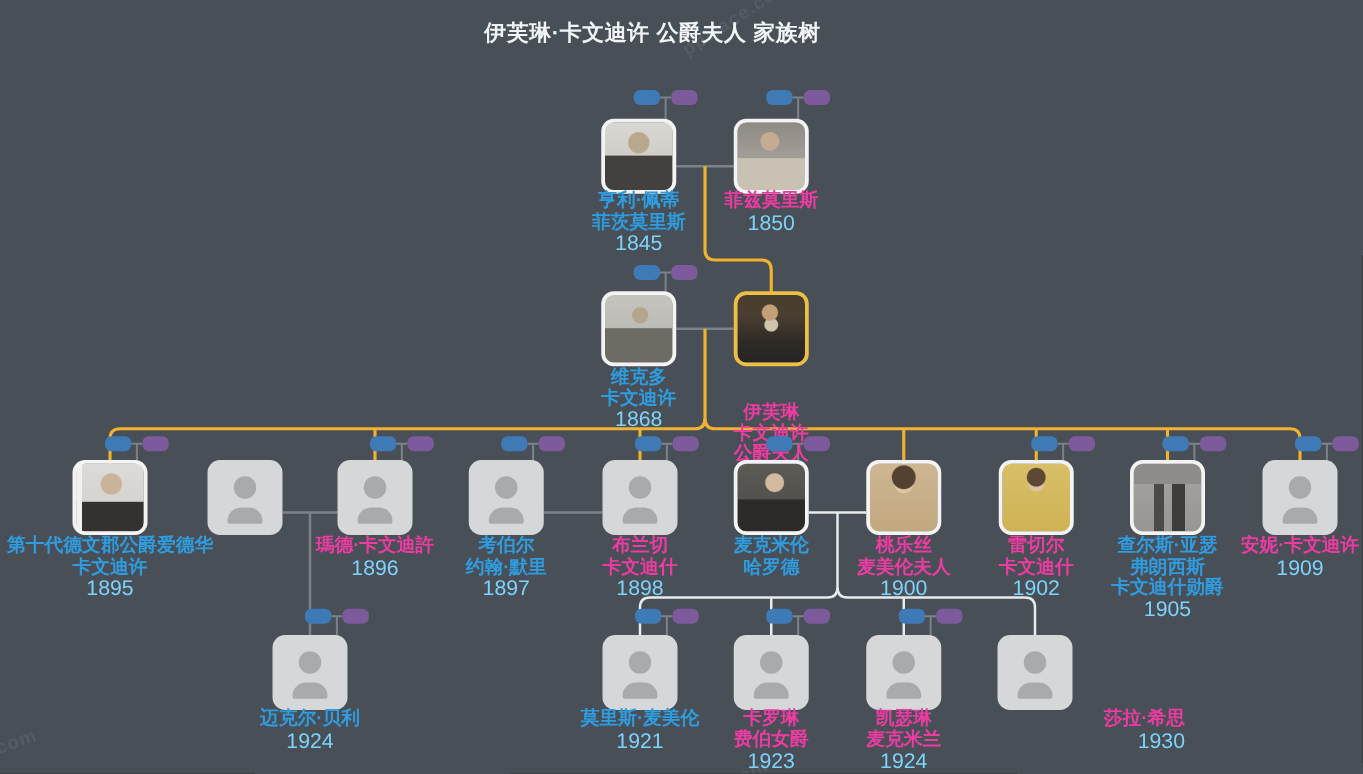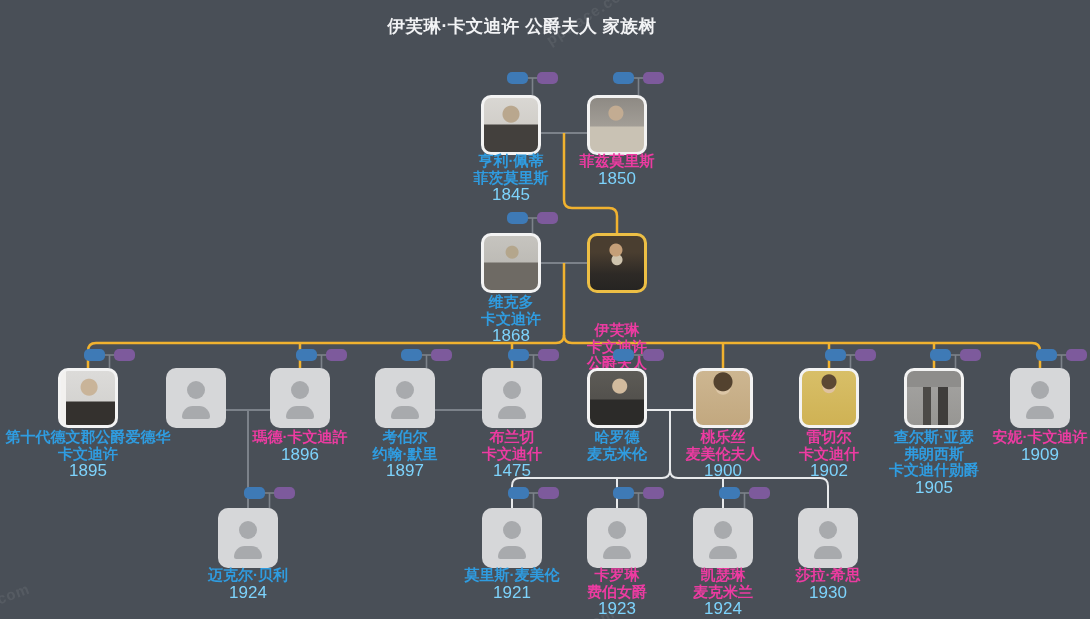--- a/index.html
+++ b/index.html
@@ -200,28 +200,28 @@
       </div>
       <div class="badge" style="left: 508px; top: 349px; background: rgb(62, 122, 182); position: absolute;"></div>
       <div class="badge" style="left: 538px; top: 349px; background: rgb(125, 90, 156); position: absolute;"></div>
       <div class="node placeholder" style="left: 482px; top: 368px;">
         <div class="av-head"></div>
         <div class="av-body"></div>
       </div>
       <div class="label" style="left: 392px; top: 429px;">
         <div class="nm f">布兰切</div>
         <div class="nm f">卡文迪什</div>
-        <div class="yr">1475</div>
+        <div class="yr">1898</div>
       </div>
       <div class="badge" style="left: 613px; top: 349px; background: rgb(62, 122, 182); position: absolute;"></div>
       <div class="badge" style="left: 643px; top: 349px; background: rgb(125, 90, 156); position: absolute;"></div>
       <div class="node photo p-harold" style="left: 587px; top: 368px;"></div>
       <div class="label" style="left: 497px; top: 429px;">
+        <div class="nm m">麦克米伦</div>
         <div class="nm m">哈罗德</div>
-        <div class="nm m">麦克米伦</div>
       </div>
       <div class="node photo p-dorothy" style="left: 693px; top: 368px;"></div>
       <div class="label" style="left: 603px; top: 429px;">
         <div class="nm f">桃乐丝</div>
         <div class="nm f">麦美伦夫人</div>
         <div class="yr">1900</div>
       </div>
       <div class="badge" style="left: 825px; top: 349px; background: rgb(62, 122, 182); position: absolute;"></div>
       <div class="badge" style="left: 855px; top: 349px; background: rgb(125, 90, 156); position: absolute;"></div>
       <div class="node photo p-rachel" style="left: 799px; top: 368px;"></div>
@@ -288,18 +288,18 @@
       </div>
       <div class="label" style="left: 603px; top: 567px;">
         <div class="nm f">凯瑟琳</div>
         <div class="nm f">麦克米兰</div>
         <div class="yr">1924</div>
       </div>
       <div class="node placeholder" style="left: 798px; top: 508px;">
         <div class="av-head"></div>
         <div class="av-body"></div>
       </div>
-      <div class="label" style="left: 708px; top: 567px;">
+      <div class="label" style="left: 708px; top: 567px; text-align: right;">
         <div class="nm f">莎拉·希思</div>
         <div class="yr">1930</div>
       </div>
     </div>
 </div>
 
 </body></html>

